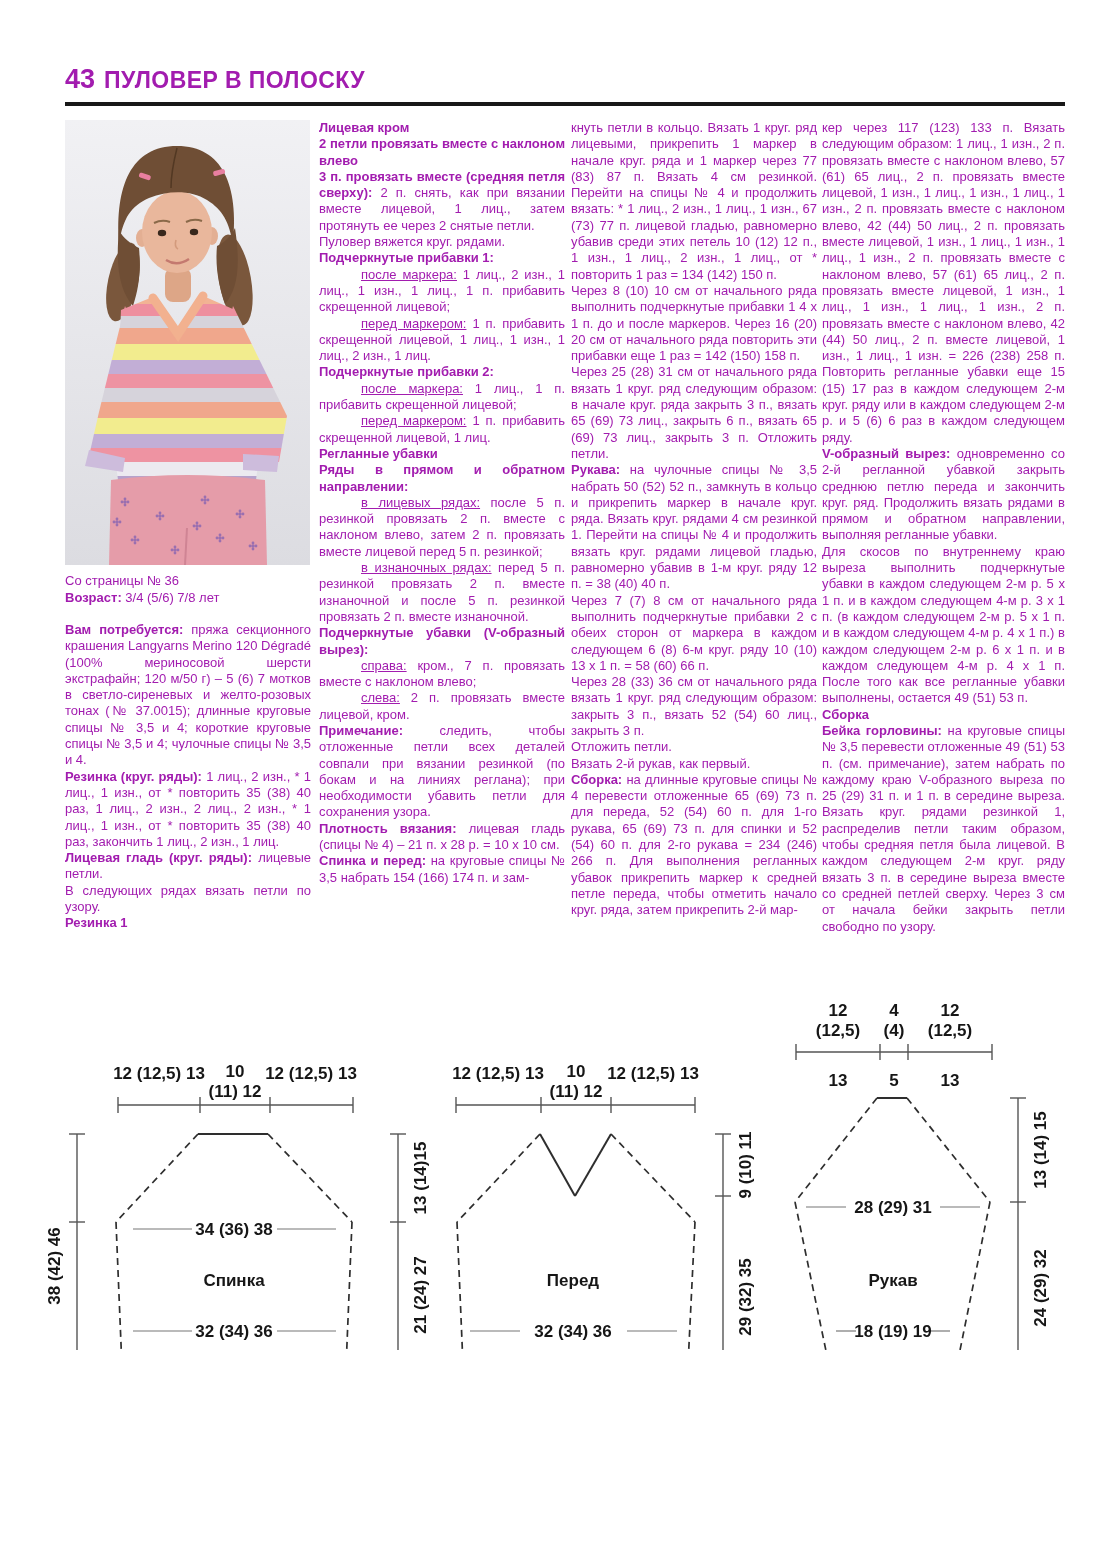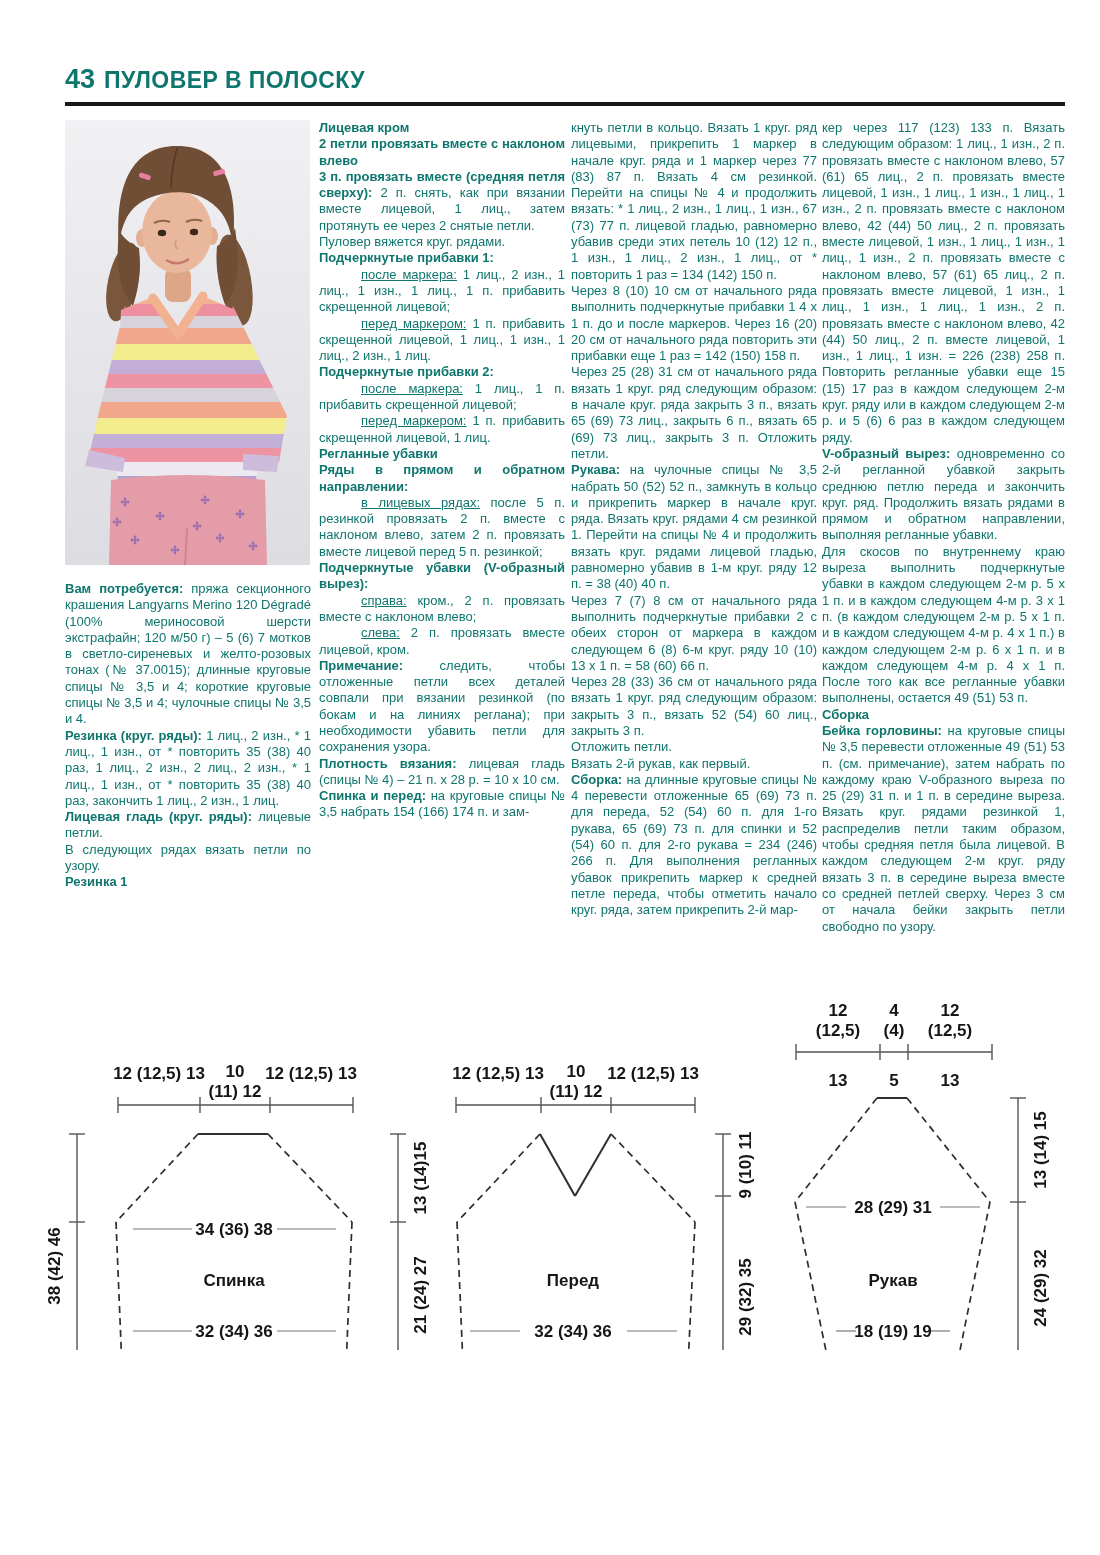--- a/index.html
+++ b/index.html
@@ -1,17 +1,17 @@
 <!DOCTYPE html>
 <html lang="ru"><head>
 <meta charset="utf-8">
 <style>
   html,body{margin:0;padding:0;background:#ffffff;}
   .page{position:relative;width:1100px;height:1350px;background:#fff;overflow:hidden;
-        font-family:"Liberation Sans",sans-serif;color:#0f766e;}
+        font-family:"Liberation Sans",sans-serif;color:#a21caf;}
   
   .header{position:absolute;left:65px;top:64px;width:1000px;border-bottom:4px solid #181818;padding-bottom:7px;}
   .header .num{font-size:27px;font-weight:bold;letter-spacing:0;}
   .header .title{font-size:23px;font-weight:bold;margin-left:9px;letter-spacing:.4px;}
   
   .col{position:absolute;top:120px;width:246px;max-height:945px;overflow:hidden;
        font-size:13px;line-height:16.3px;text-align:justify;}
   .col p{margin:0;}
   .col1{left:65px;}
   .col2{left:319px;}
@@ -128,20 +128,24 @@
           <use href="#fl" x="175" y="394"></use>
             <use href="#fl" x="70" y="420"></use>
             <use href="#fl" x="110" y="430"></use>
           <use href="#fl" x="155" y="418"></use>
             <use href="#fl" x="188" y="426"></use>
             <use href="#fl" x="52" y="402"></use>
           <use href="#fl" x="132" y="406"></use>
         </g>
       </svg>
     </div>
+    <div class="caption">
+        <p><span>Со страницы № 36</span></p>
+        <p><span class="b">Возраст:</span><span> 3/4 (5/6) 7/8 лет</span></p>
+      </div>
     <div class="textflow">
         <p><span class="b">Вам потребуется:</span><span> пряжа секционного крашения Langyarns Merino 120 Dégradé (100% мериносовой шерсти экстрафайн; 120 м/50 г) – 5 (6) 7 мотков в светло-сиреневых и желто-розовых тонах (№ 37.0015); длинные круговые спицы № 3,5 и 4; короткие круговые спицы № 3,5 и 4; чулочные спицы № 3,5 и 4.</span></p>
         <p><span class="b">Резинка (круг. ряды):</span><span> 1 лиц., 2 изн., * 1 лиц., 1 изн., от * повторить 35 (38) 40 раз, 1 лиц., 2 изн., 2 лиц., 2 изн., * 1 лиц., 1 изн., от * повторить 35 (38) 40 раз, закончить 1 лиц., 2 изн., 1 лиц.</span></p>
         <p><span class="b">Лицевая гладь (круг. ряды):</span><span> лицевые петли.</span></p>
         <p><span>В следующих рядах вязать петли по узору.</span></p>
         <p><span class="b">Резинка 1</span></p>
       </div>
   </div>
 
   <div class="col col2">
@@ -151,22 +155,23 @@
       <p><span>Пуловер вяжется круг. рядами.</span></p>
       <p><span class="b">Подчеркнутые прибавки 1:</span></p>
       <p><span class="u">после маркера:</span><span> 1 лиц., 2 изн., 1 лиц., 1 изн., 1 лиц., 1 п. прибавить скрещенной лицевой;</span></p>
       <p><span class="u">перед маркером:</span><span> 1 п. прибавить скрещенной лицевой, 1 лиц., 1 изн., 1 лиц., 2 изн., 1 лиц.</span></p>
       <p><span class="b">Подчеркнутые прибавки 2:</span></p>
       <p><span class="u">после маркера:</span><span> 1 лиц., 1 п. прибавить скрещенной лицевой;</span></p>
       <p><span class="u">перед маркером:</span><span> 1 п. прибавить скрещенной лицевой, 1 лиц.</span></p>
       <p><span class="b">Регланные убавки</span></p>
       <p><span class="b">Ряды в прямом и обратном направлении:</span></p>
       <p><span class="u">в лицевых рядах:</span><span> после 5 п. резинкой провязать 2 п. вместе с наклоном влево, затем 2 п. провязать вместе лицевой перед 5 п. резинкой;</span></p>
+      <p><span class="u">в изнаночных рядах:</span><span> перед 5 п. резинкой провязать 2 п. вместе изнаночной и после 5 п. резинкой провязать 2 п. вместе изнаночной.</span></p>
       <p><span class="b">Подчеркнутые убавки (V-образный вырез):</span></p>
-      <p><span class="u">справа:</span><span> кром., 2 п. провязать вместе с наклоном влево;</span></p>
+      <p><span class="u">справа:</span><span> кром., 7 п. провязать вместе с наклоном влево;</span></p>
       <p><span class="u">слева:</span><span> 2 п. провязать вместе лицевой, кром.</span></p>
       <p><span class="b">Примечание:</span><span> следить, чтобы отложенные петли всех деталей совпали при вязании резинкой (по бокам и на линиях реглана); при необходимости убавить петли для сохранения узора.</span></p>
       <p><span class="b">Плотность вязания:</span><span> лицевая гладь (спицы № 4) – 21 п. х 28 р. = 10 х 10 см.</span></p>
       <p><span class="b">Спинка и перед:</span><span> на круговые спицы № 3,5 набрать 154 (166) 174 п. и зам-</span></p>
     </div>
   <div class="col col3">
       <p><span>кнуть петли в кольцо. Вязать 1 круг. ряд лицевыми, прикрепить 1 маркер в начале круг. ряда и 1 маркер через 77 (83) 87 п. Вязать 4 см резинкой. Перейти на спицы № 4 и продолжить вязать: * 1 лиц., 2 изн., 1 лиц., 1 изн., 67 (73) 77 п. лицевой гладью, равномерно убавив среди этих петель 10 (12) 12 п., 1 изн., 1 лиц., 2 изн., 1 лиц., от * повторить 1 раз = 134 (142) 150 п.</span></p>
       <p><span>Через 8 (10) 10 см от начального ряда выполнить подчеркнутые прибавки 1 4 х 1 п. до и после маркеров. Через 16 (20) 20 см от начального ряда повторить эти прибавки еще 1 раз = 142 (150) 158 п.</span></p>
       <p><span>Через 25 (28) 31 см от начального ряда вязать 1 круг. ряд следующим образом: в начале круг. ряда закрыть 3 п., вязать 65 (69) 73 лиц., закрыть 6 п., вязать 65 (69) 73 лиц., закрыть 3 п. Отложить петли.</span></p>
       <p><span class="b">Рукава:</span><span> на чулочные спицы № 3,5 набрать 50 (52) 52 п., замкнуть в кольцо и прикрепить маркер в начале круг. ряда. Вязать круг. рядами 4 см резинкой 1. Перейти на спицы № 4 и продолжить вязать круг. рядами лицевой гладью, равномерно убавив в 1-м круг. ряду 12 п. = 38 (40) 40 п.</span></p>

